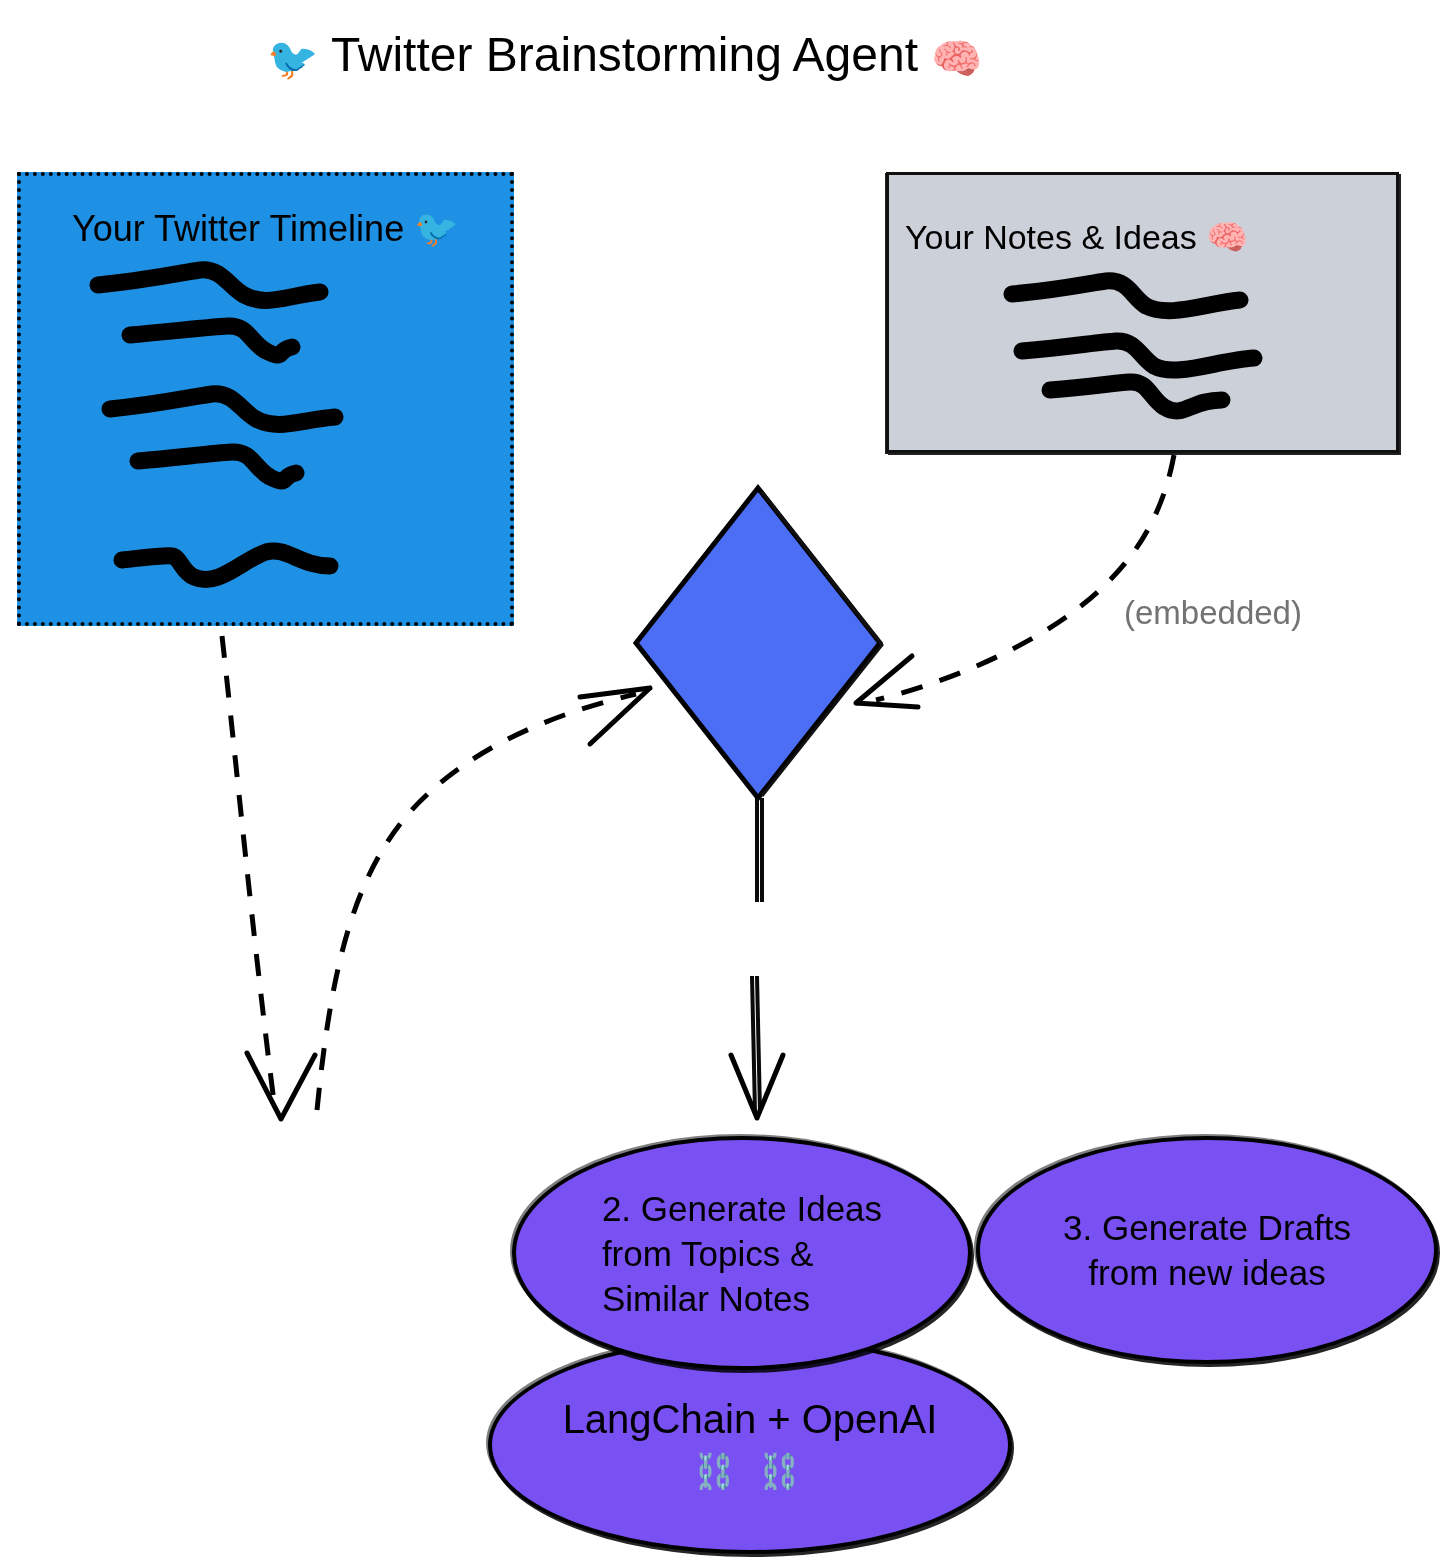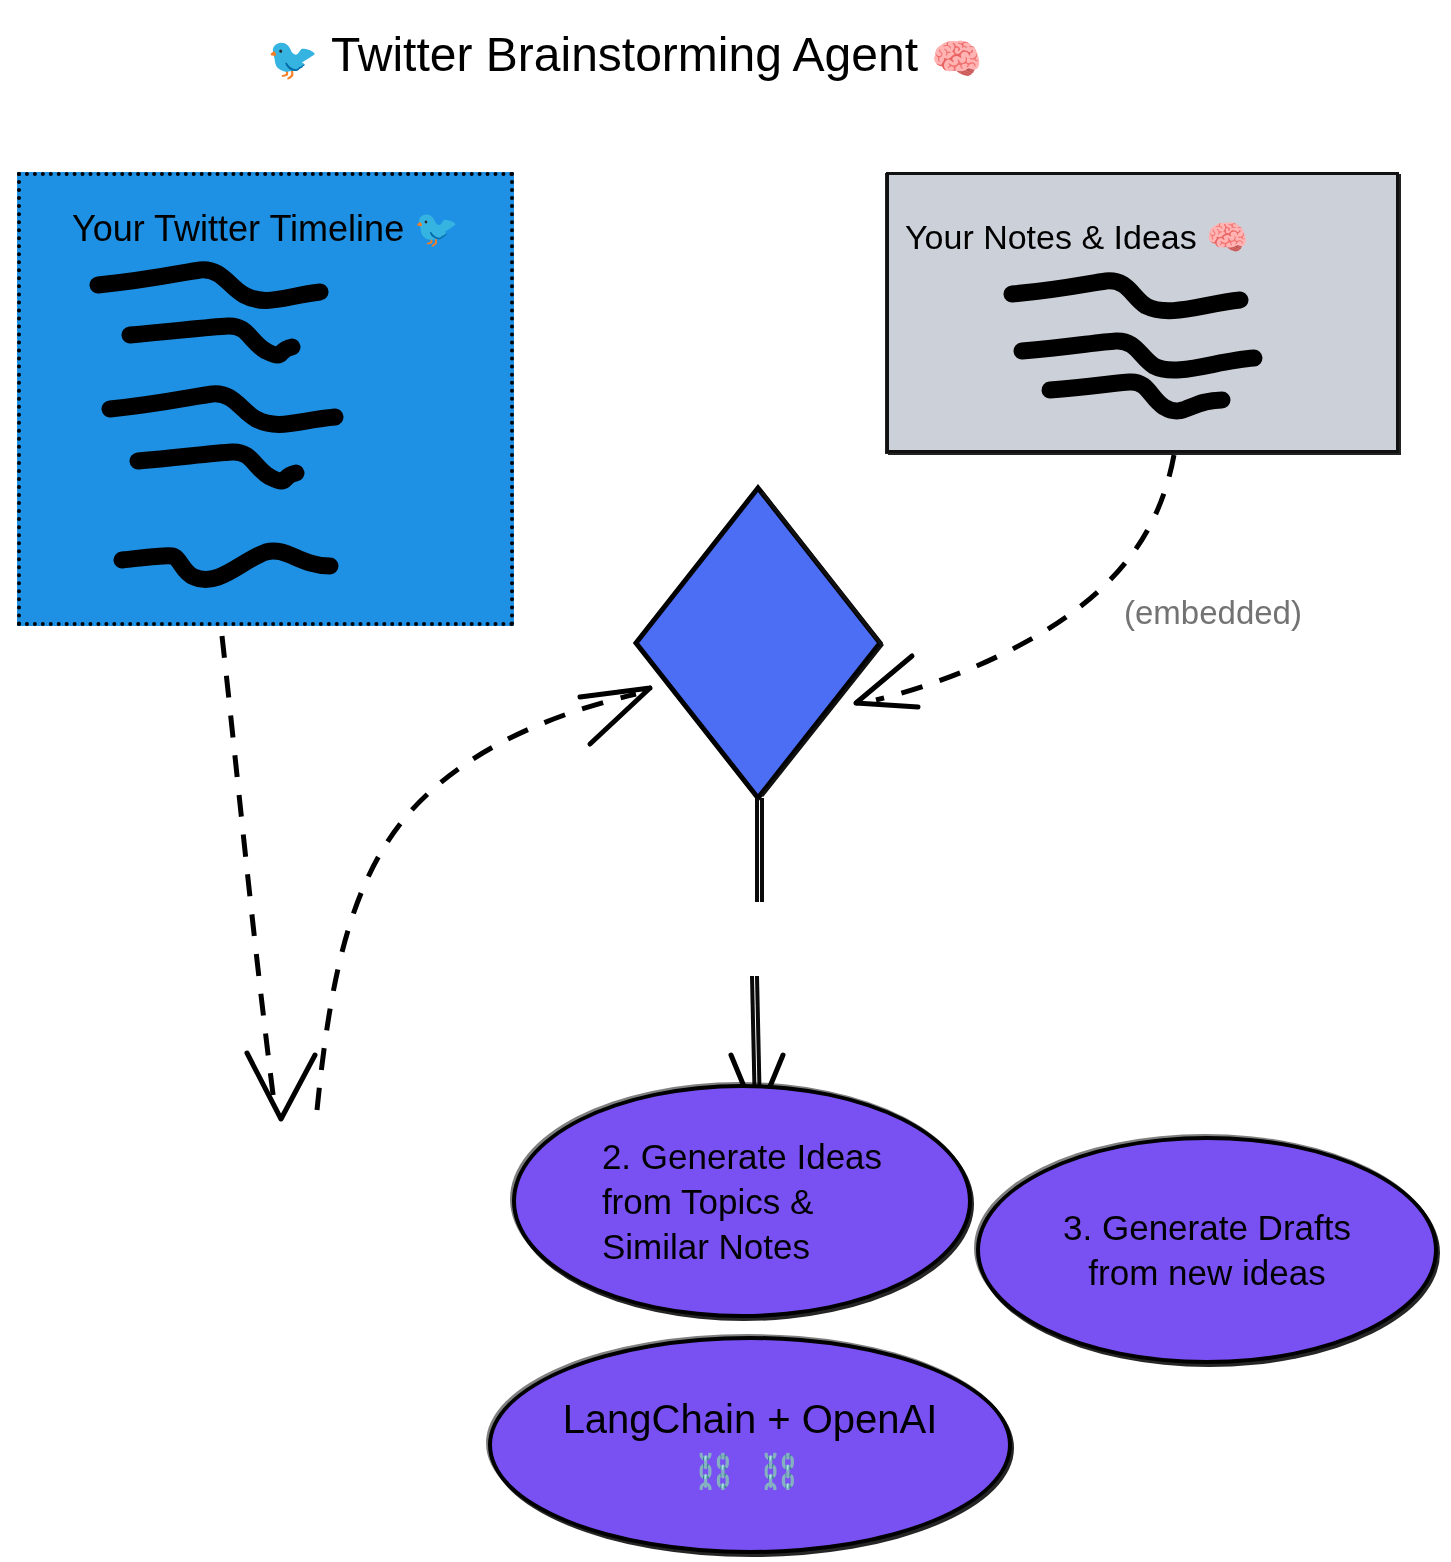--- a/index.html
+++ b/index.html
@@ -133,21 +133,21 @@
   }
   .ellipse .ell-label {
     font-size: 35px;
     line-height: 45px;
     color: #000000;
     text-align: left;
     padding: 0 26px;
     white-space: pre-line;
   }
   #step1 { left: 38px;  top: 1136px; width: 468px; height: 234px; z-index: 4; }
-  #step2 { left: 512px; top: 1084px; width: 460px; height: 234px; z-index: 5; align-items: center; }
+  #step2 { left: 512px; top: 1136px; width: 460px; height: 234px; z-index: 5; align-items: center; }
   #step3 { left: 976px; top: 1136px; width: 462px; height: 228px; z-index: 4; }
   #langchain {
     left: 488px; top: 1336px; width: 524px; height: 218px; z-index: 3;
   }
   #langchain .ell-label {
     text-align: center;
     font-size: 40px;
     line-height: 52px;
   }
   #step1 .ell-label { text-align: center; }

